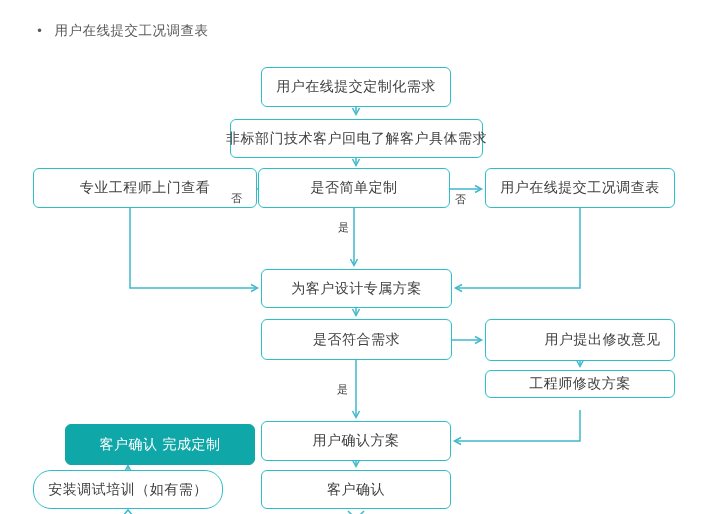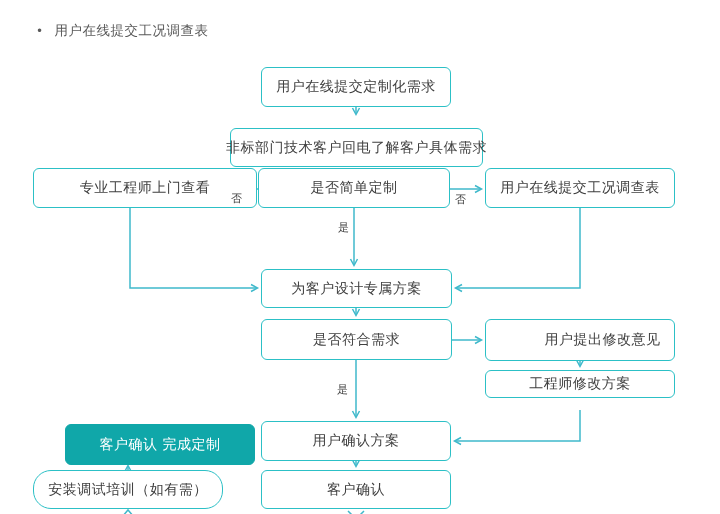--- a/index.html
+++ b/index.html
@@ -64,21 +64,21 @@
     color: var(--filled_text, #fff);
   }
   .edge-label {
     position: absolute;
     font-size: 11px;
     color: var(--text, #404040);
     line-height: 1;
   }
   
   #n0  { left: 261px; top: 67px;  width: 190px; height: 40px; }
-  #n1  { left: 230px; top: 119px; width: 253px; height: 39px; margin-top: 9px; }
+  #n1  { left: 230px; top: 119px; width: 253px; height: 39px; }
   #n2  { left: 33px;  top: 168px; width: 224px; height: 40px; }
   #n3  { left: 258px; top: 168px; width: 192px; height: 40px; }
   #n4  { left: 485px; top: 168px; width: 190px; height: 40px; text-align: center; }
   #n5  { left: 261px; top: 269px; width: 191px; height: 39px; }
   #n6  { left: 261px; top: 319px; width: 191px; height: 41px; }
   #n7  { left: 485px; top: 319px; width: 190px; height: 42px; padding-left: 45px; }
   #n8  { left: 485px; top: 370px; width: 190px; height: 28px; }
   #n9  { left: 261px; top: 421px; width: 190px; height: 40px; }
   #n10 { left: 261px; top: 470px; width: 190px; height: 39px; }
   #n11 { left: 33px;  top: 424px; width: 190px; height: 41px; margin-left: 32px; }

